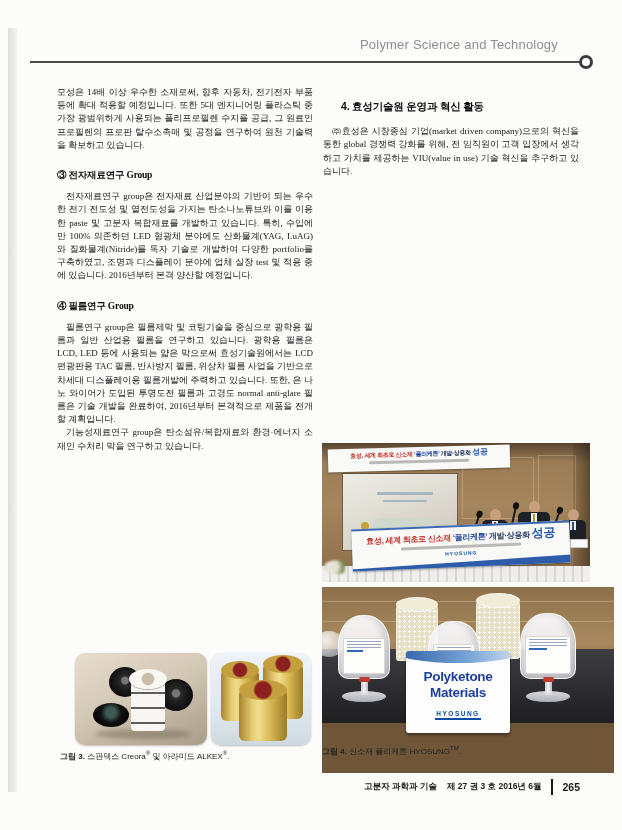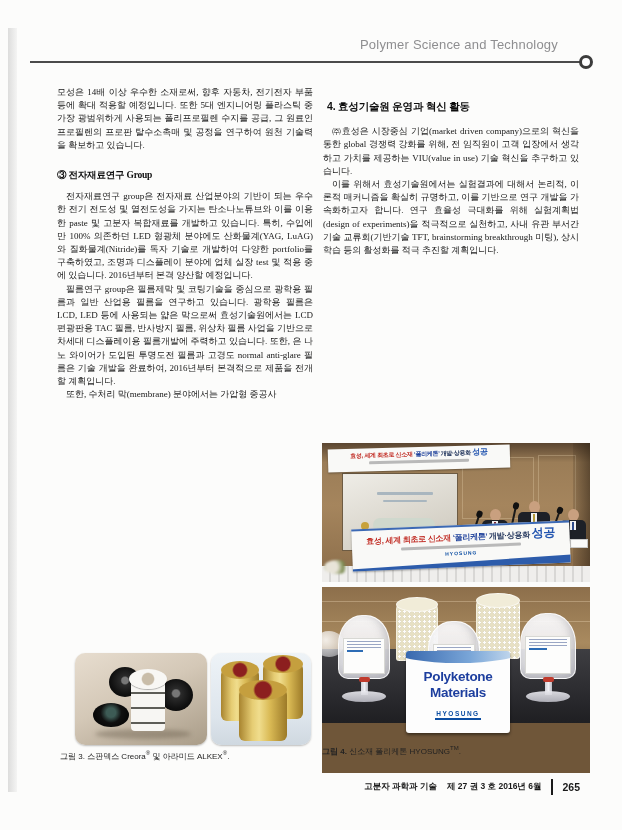--- a/index.html
+++ b/index.html
@@ -16,21 +16,21 @@
     border-radius:50%;background:#fff;}
   
   .main{position:absolute;left:57px;top:86px;width:522px;display:flex;gap:10px;}
   .col{width:256px;font-family:"Liberation Serif","DejaVu Serif",serif;font-size:9px;
     line-height:13.2px;color:#161616;text-align:justify;}
   .col p{margin:0;}
   .col p.indent{text-indent:1em;}
   .grp-h{font-family:Liberation Serif, serif;font-size:9.5px;font-weight:bold;
     color:#0d0d0d;margin:17px 0 8px;letter-spacing:-.2px;}
   .sec-h{font-family:"Liberation Sans",sans-serif;font-size:10.5px;font-weight:bold;
-    color:#0d0d0d;margin:14px 4px 12px;letter-spacing:-.2px;}
+    color:#0d0d0d;margin:14px 18px 12px;letter-spacing:-.2px;}
   sup{font-size:6px;}
   
   .fig3{position:absolute;left:75px;top:653px;display:flex;gap:4px;}
   .photo{position:relative;overflow:hidden;border-radius:10px;box-shadow:0 1px 2px rgba(0,0,0,.25);}
   .ph-spandex{width:132px;height:92px;background:linear-gradient(155deg,#e7ddcf 0%,#d4c8b7 45%,#a99c88 100%);}
   .sp-ring{position:absolute;border-radius:50%;background:radial-gradient(circle at 50% 45%,#777 0 14%,#2a2a2a 20%,#111 60%,#000 100%);}
   .sp-r1{left:34px;top:14px;width:32px;height:30px;}
   .sp-r2{left:84px;top:26px;width:34px;height:32px;}
   .sp-disc{position:absolute;left:18px;top:50px;width:36px;height:24px;border-radius:50%;
     background:radial-gradient(circle at 50% 40%,#3d5b55 0 20%,#101010 45%,#000 100%);}
@@ -42,21 +42,21 @@
     background:rgba(90,78,60,.35);filter:blur(2px);}
   .ph-aramid{width:100px;height:92px;background:linear-gradient(180deg,#eef3f7 0%,#dde5ec 70%,#cfd8e0 100%);}
   .ar-spool{position:absolute;border-radius:6px;
     background:linear-gradient(90deg,#a8842f 0%,#e6cd74 28%,#f0dd8d 42%,#d9b954 65%,#9c7a28 100%);}
   .ar-top{position:absolute;border-radius:50%;background:radial-gradient(circle at 50% 50%,#8c1f1f 0 30%,#c59f3e 38% 100%);}
   .ar-s1{left:10px;top:16px;width:38px;height:52px;}  .ar-t1{left:10px;top:8px;width:38px;height:18px;}
   .ar-s2{left:52px;top:10px;width:40px;height:56px;}  .ar-t2{left:52px;top:2px;width:40px;height:18px;}
   .ar-s3{left:28px;top:36px;width:48px;height:52px;}  .ar-t3{left:28px;top:27px;width:48px;height:20px;}
   .fig-cap{position:absolute;left:60px;top:750px;width:260px;font-size:8px;color:#222;
     font-family:"Liberation Sans",sans-serif;}
-  .fig-cap b{font-weight:normal;}
+  .fig-cap b{font-weight:bold;}
   
   .ph-conf{position:absolute;left:322px;top:443px;width:268px;height:139px;overflow:hidden;
     background:linear-gradient(180deg,#5a4530 0%,#9b7d57 14%,#a5855d 45%,#8a6c49 100%);}
   .conf-panel{position:absolute;border:1px solid rgba(235,215,180,.3);}
   .conf-pillar{position:absolute;right:0;top:0;width:17px;height:100%;
     background:linear-gradient(90deg,rgba(40,28,16,.15),rgba(40,28,16,.55));}
   .conf-screen{position:absolute;left:20px;top:30px;width:114px;height:76px;border:1px solid #6d5b43;
     background:linear-gradient(160deg,#efede7,#d6d2c8 70%,#c6c2b8);}
   .conf-slide-line{position:absolute;background:#a9b6bf;height:3px;border-radius:1px;}
   .conf-gold{position:absolute;left:18px;top:48px;width:8px;height:8px;border-radius:50%;background:#c8a23c;}
@@ -82,21 +82,21 @@
   .person{position:absolute;}
   .p-head{width:11px;height:12px;border-radius:50%;background:#c9a07f;margin:0 auto;}
   .p-body{border-radius:5px 5px 0 0;background:#1d2027;margin-top:-1px;position:relative;}
   .p-shirt{position:absolute;left:50%;transform:translateX(-50%);top:1px;width:6px;height:9px;background:#f2f2f2;}
   .p-tie{position:absolute;left:50%;transform:translateX(-50%);top:2px;width:2px;height:8px;background:#7c2430;}
   .mic{position:absolute;width:2px;height:26px;background:#1a1a1a;border-radius:1px;}
   .mic:after{content:"";position:absolute;top:-5px;left:-2px;width:6px;height:7px;border-radius:45%;background:#111;}
   .namecard{position:absolute;width:16px;height:7px;background:#fafafa;border:1px solid #c9c9c9;}
   
   .ph-mat{position:absolute;left:322px;top:587px;width:268px;height:186px;overflow:hidden;
-    background:linear-gradient(180deg,#8d6f4b 0%,#a98a5f 30%,#6f5639 55%);}
+    background:linear-gradient(180deg,#8d6f4b 0%,#a98a5f 30%,#6f5639 55%);padding-left:24px;}
   .mat-wallline{position:absolute;left:0;width:100%;height:1px;background:rgba(240,220,185,.35);}
   .mat-table{position:absolute;left:0;top:62px;width:100%;height:74px;
     background:linear-gradient(180deg,#3e3e42,#28282c 70%,#1f1f22);}
   .jar{position:absolute;border-radius:6px 6px 3px 3px;border:1px solid rgba(255,255,255,.45);
     background-color:#e7e0c4;background-image:radial-gradient(circle,rgba(255,255,255,.95) 1px,rgba(160,150,110,.25) 1.6px,transparent 2px);background-size:5px 5px;}
   .jar-top{position:absolute;border-radius:50%;background:#f1ecd8;border:1px solid rgba(255,255,255,.6);}
   .goblet{position:absolute;}
   .g-dome{position:relative;border-radius:46% 46% 10px 10px;background:linear-gradient(180deg,rgba(250,250,252,.95),rgba(235,235,240,.85));
     border:1px solid rgba(255,255,255,.7);box-shadow:inset -4px -3px 8px rgba(120,120,130,.35);}
   .g-label{position:absolute;left:50%;transform:translateX(-50%);bottom:4px;background:#fdfdfc;border:1px solid #d8d8d4;}
@@ -130,27 +130,27 @@
 
   <div class="hdr-title">Polymer Science and Technology</div>
   <div class="hdr-line"></div>
   <div class="hdr-ring"></div>
 
   <div class="main">
     <div class="col">
       <p>모성은 14배 이상 우수한 소재로써, 향후 자동차, 전기전자 부품 등에 확대 적용할 예정입니다. 또한 5대 엔지니어링 플라스틱 중 가장 광범위하게 사용되는 폴리프로필렌 수지를 공급, 그 원료인 프로필렌의 프로판 탈수소촉매 및 공정을 연구하여 원천 기술력을 확보하고 있습니다.</p>
       <div class="grp-h">③ 전자재료연구 Group</div>
       <p class="indent">전자재료연구 group은 전자재료 산업분야의 기반이 되는 우수한 전기 전도성 및 열전도성을 가지는 탄소나노튜브와 이를 이용한 paste 및 고분자 복합재료를 개발하고 있습니다. 특히, 수입에만 100% 의존하던 LED 형광체 분야에도 산화물계(YAG, LuAG)와 질화물계(Nitride)를 독자 기술로 개발하여 다양한 portfolio를 구축하였고, 조명과 디스플레이 분야에 업체 실장 test 및 적용 중에 있습니다. 2016년부터 본격 양산할 예정입니다.</p>
+      <div class="grp-h">④ 필름연구 Group</div>
       <p class="indent">필름연구 group은 필름제막 및 코팅기술을 중심으로 광학용 필름과 일반 산업용 필름을 연구하고 있습니다. 광학용 필름은 LCD, LED 등에 사용되는 얇은 막으로써 효성기술원에서는 LCD 편광판용 TAC 필름, 반사방지 필름, 위상차 필름 사업을 기반으로 차세대 디스플레이용 필름개발에 주력하고 있습니다. 또한, 은 나노 와이어가 도입된 투명도전 필름과 고경도 normal anti-glare 필름은 기술 개발을 완료하여, 2016년부터 본격적으로 제품을 전개할 계획입니다.</p>
-      <p class="indent">또한, 수처리 막(membrane) 분야에서는 가압형 중공사</p>
+      <p class="indent">기능성재료연구 group은 탄소섬유/복합재료와 환경·에너지 소재인 수처리 막을 연구하고 있습니다.</p>
     </div>
     <div class="col">
       <div class="sec-h">4. 효성기술원 운영과 혁신 활동</div>
       <p class="indent">㈜효성은 시장중심 기업(market driven company)으로의 혁신을 통한 global 경쟁력 강화를 위해, 전 임직원이 고객 입장에서 생각하고 가치를 제공하는 VIU(value in use) 기술 혁신을 추구하고 있습니다.</p>
-      <p class="indent">이를 위해서 효성기술원에서는 실험결과에 대해서 논리적, 이론적 매커니즘을 확실히 규명하고, 이를 기반으로 연구 개발을 가속화하고자 합니다. 연구 효율성 극대화를 위해 실험계획법(design of experiments)을 적극적으로 실천하고, 사내 유관 부서간 기술 교류회(기반기술 TFT, brainstorming breakthrough 미팅), 상시 학습 등의 활성화를 적극 추진할 계획입니다.</p>
     </div>
   </div>
 
   <div class="fig3">
     <div class="photo ph-spandex">
       <div class="sp-shadow"></div>
       <div class="sp-disc"></div>
       <div class="sp-ring sp-r1"></div>
       <div class="sp-ring sp-r2"></div>
       <div class="sp-white"></div>

